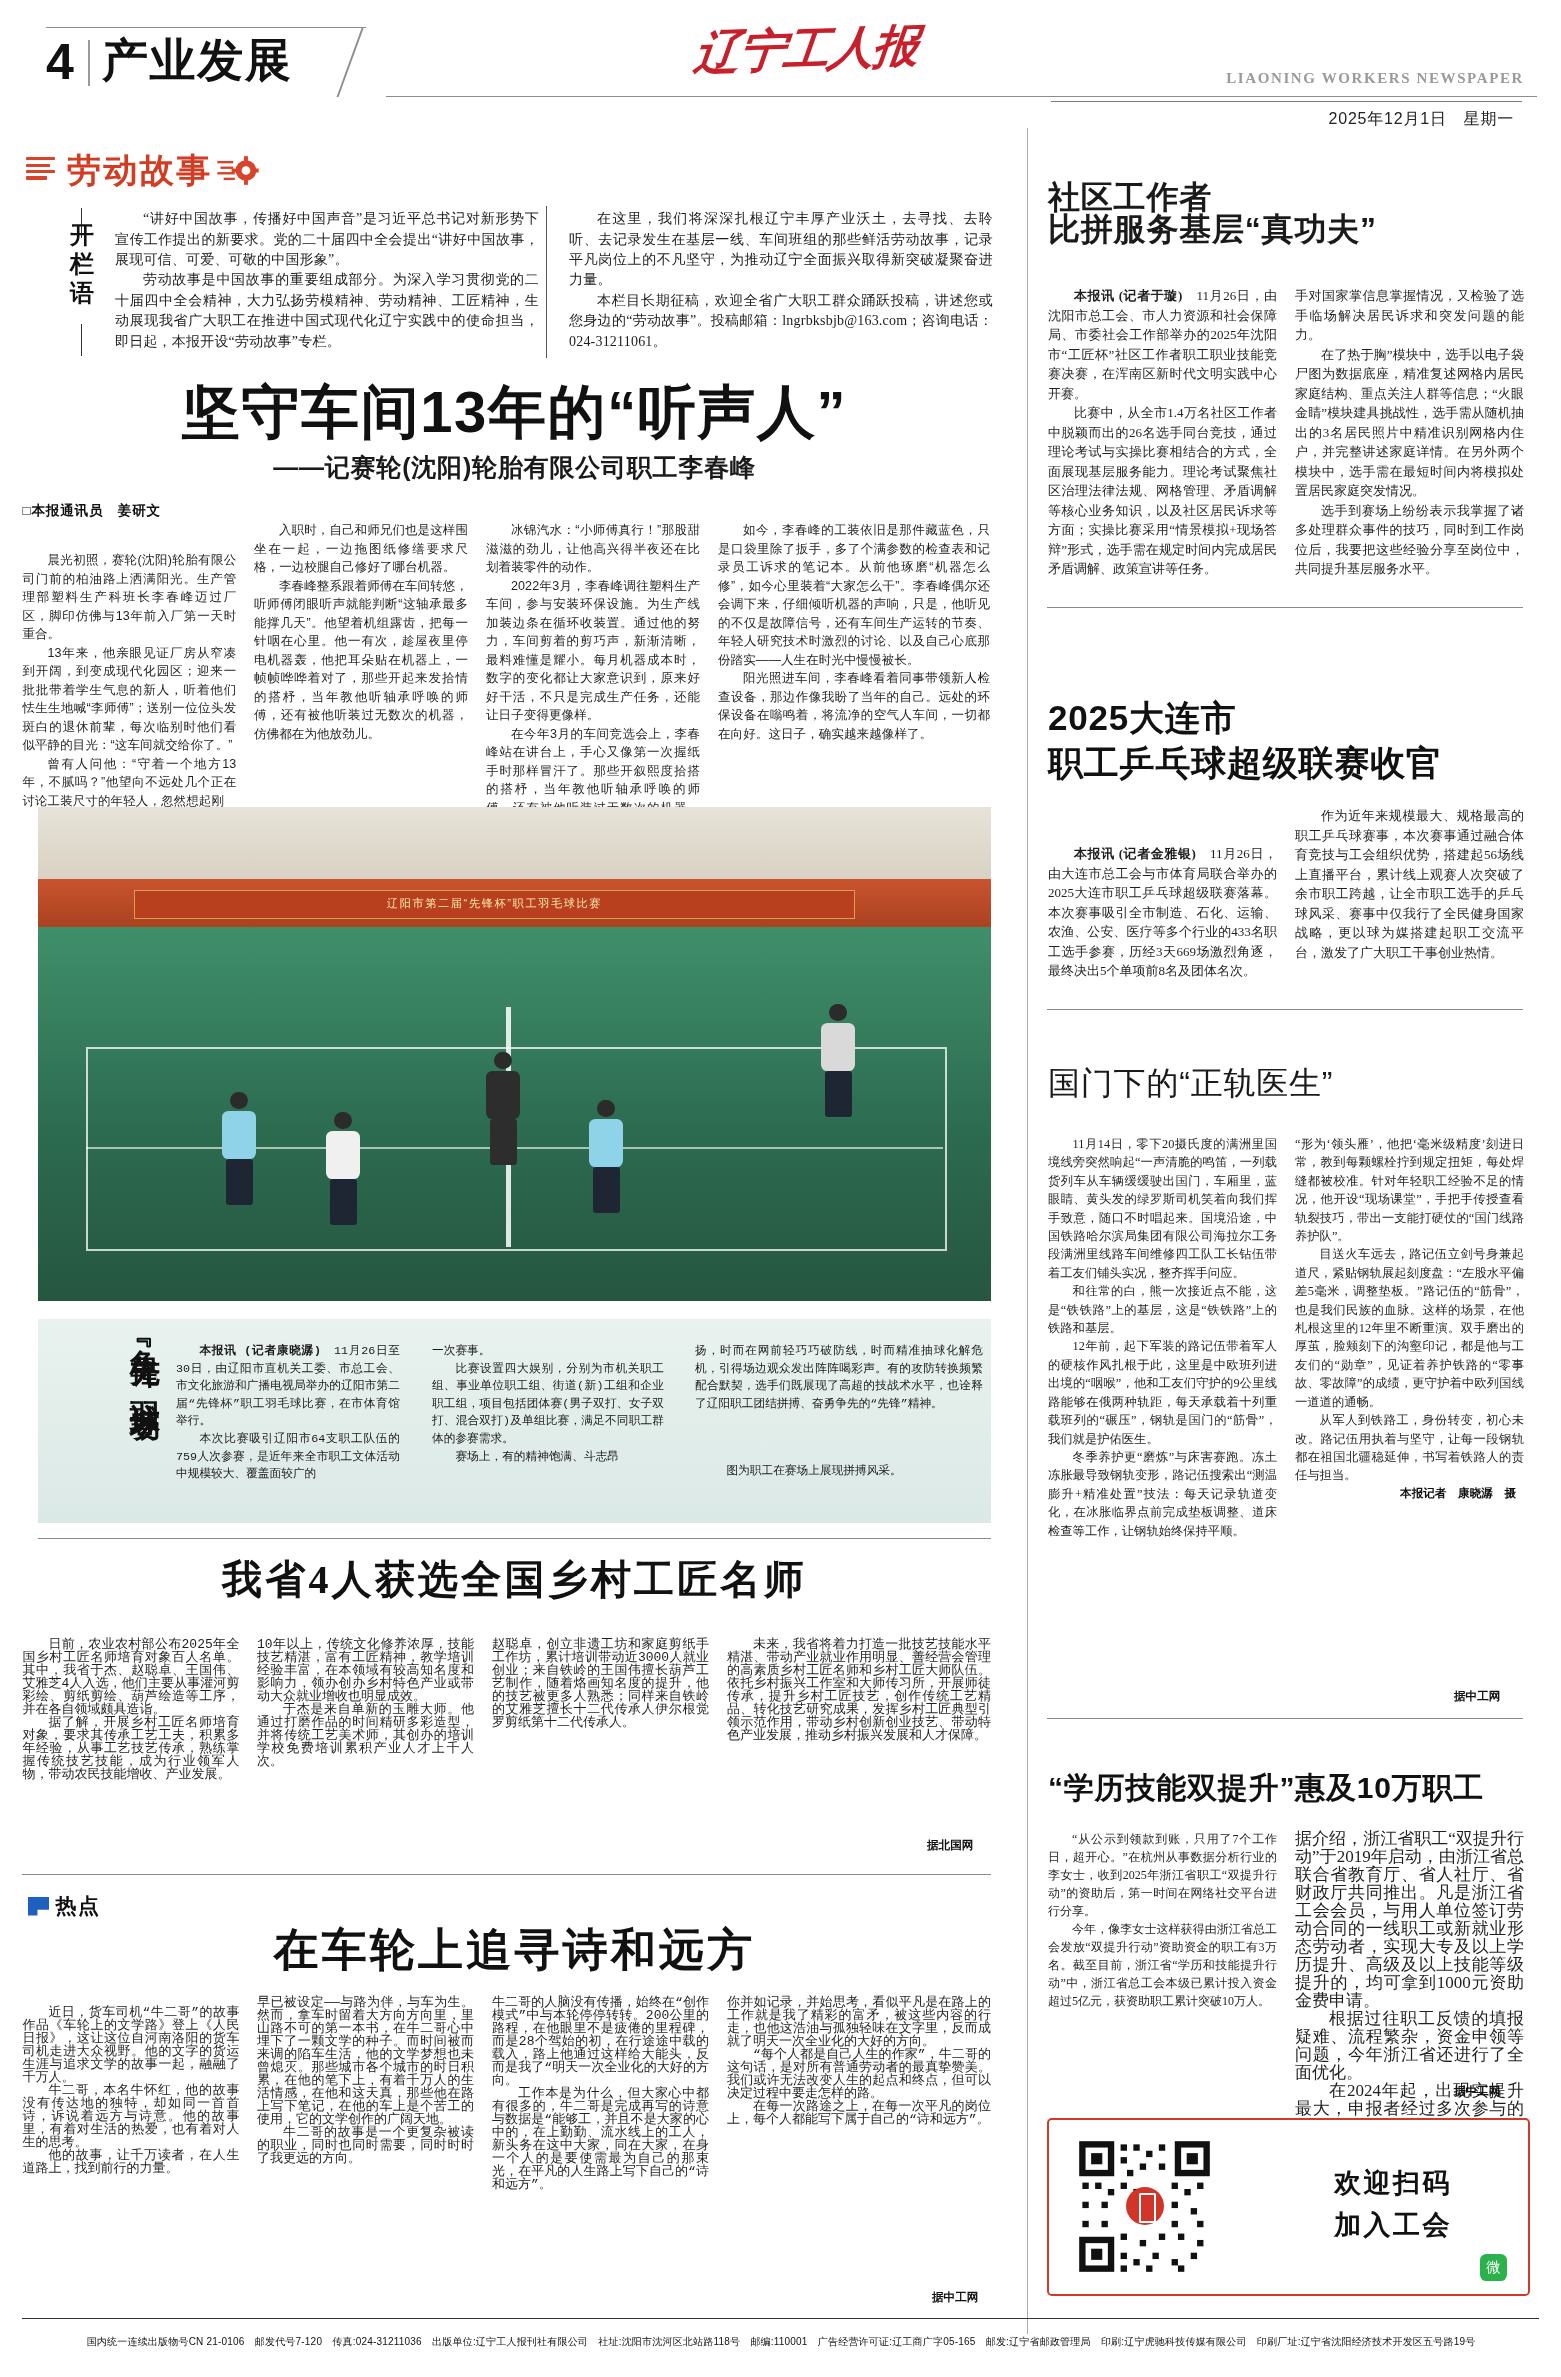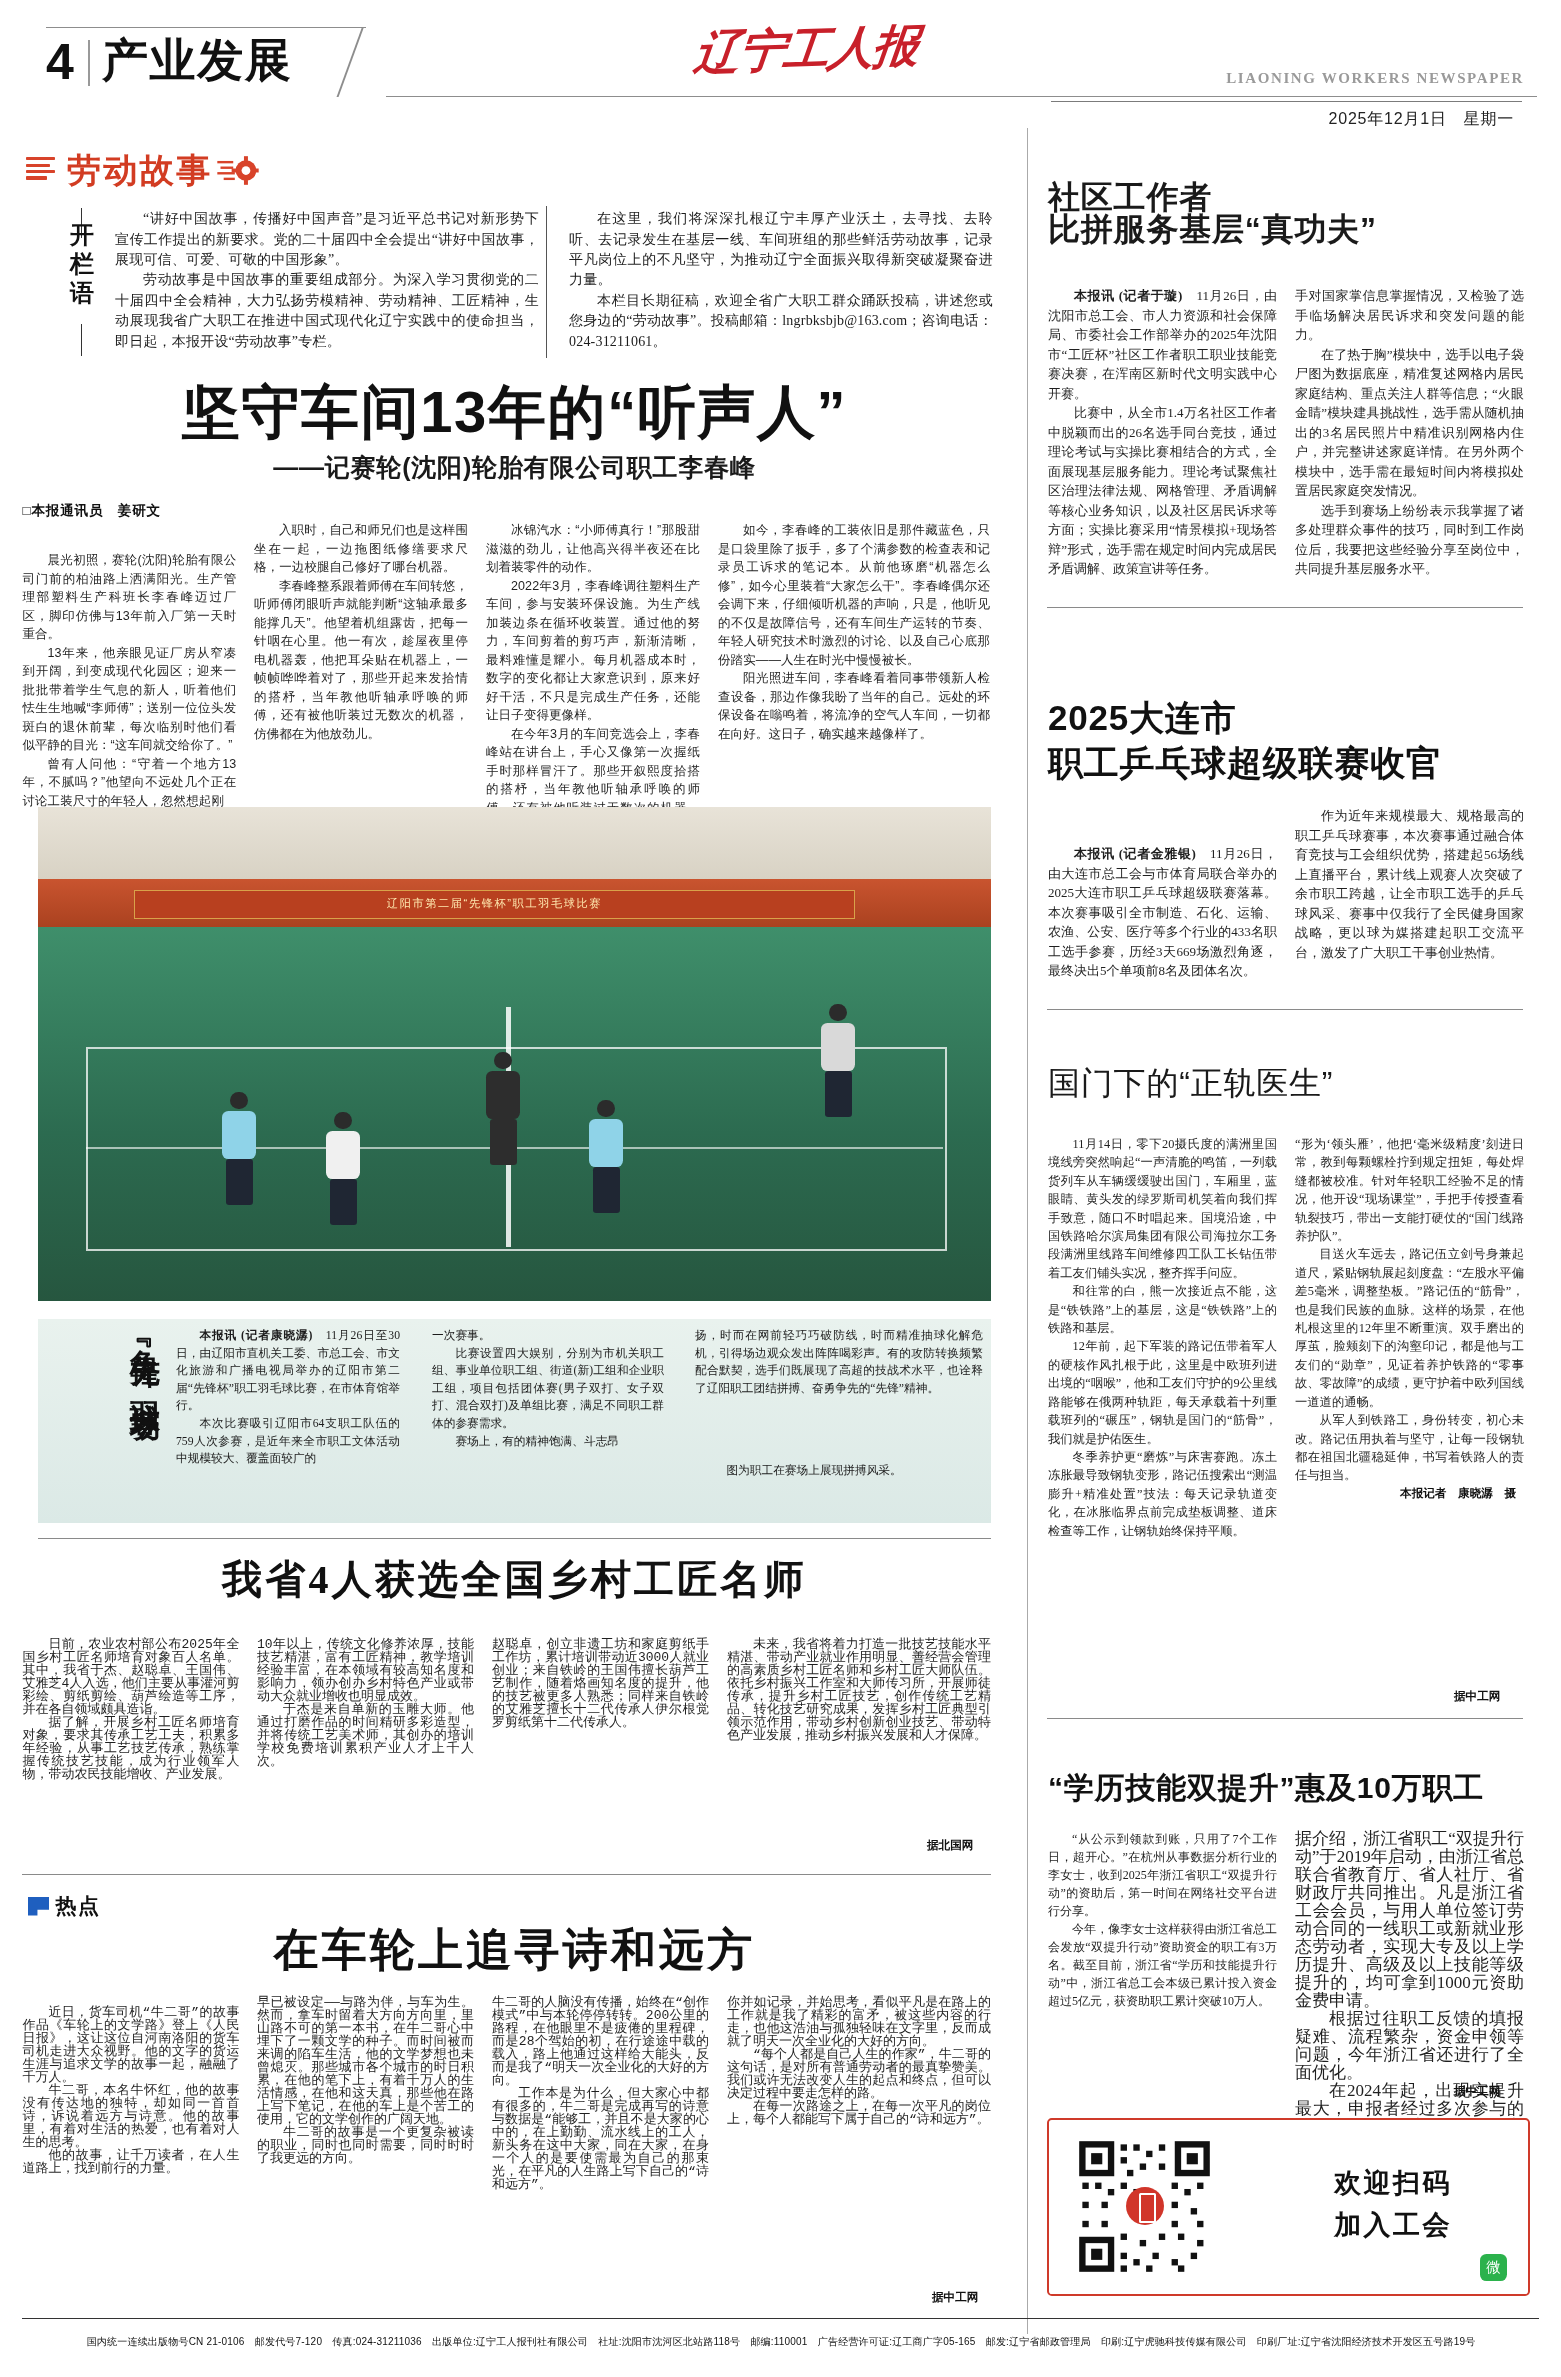--- a/index.html
+++ b/index.html
@@ -175,22 +175,22 @@
   
   .capbox{position:absolute;left:38px;top:1319px;width:953px;height:204px;
     background:linear-gradient(#e9f2ee,#dbe9e6);}
   .capbox .vtitle{
     position:absolute;left:35px;top:6.4px;width:96px;height:184px;
     writing-mode:vertical-rl;text-orientation:upright;
     font-family:"Liberation Sans","DejaVu Sans",sans-serif;
     font-weight:bold;font-size:30px;line-height:48px;letter-spacing:3.2px;color:#111;
   }
   .capnote{position:absolute;
-    font-family:Liberation Serif, serif;
-    font-size:11.7px;line-height:17.6px;text-align:justify;color:#1c1c1c;}
+    font-family:Liberation Mono, monospace;
+    font-size:11.7px;line-height:17.6px;text-align:justify;color:#1c1c1c;margin-top:16px;}
   .capnote p{margin:0;text-indent:2em;}
   .capnote .lead{font-weight:bold;}
   .photo-credit{position:absolute;right:46px;top:1486px;
     font-family:"Liberation Sans","DejaVu Sans",sans-serif;font-size:11.6px;font-weight:bold;color:#111;}
   .photo-cutline{position:absolute;left:703px;top:1461px;width:281px;
     font-family:"Liberation Sans","DejaVu Sans",sans-serif;font-size:11.7px;line-height:17.6px;color:#1c1c1c;text-indent:2em;}
 
   
   .mid-head{
     position:absolute;left:38px;top:1557px;width:953px;text-align:center;

